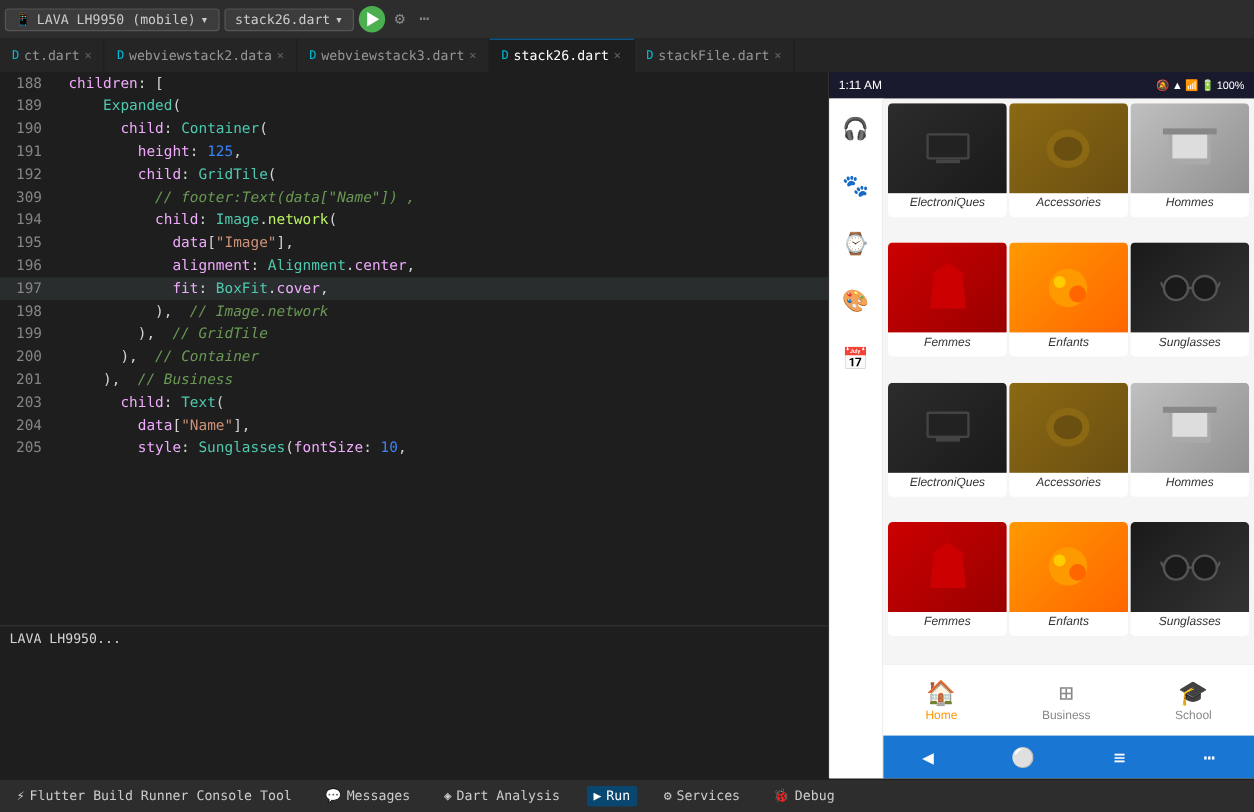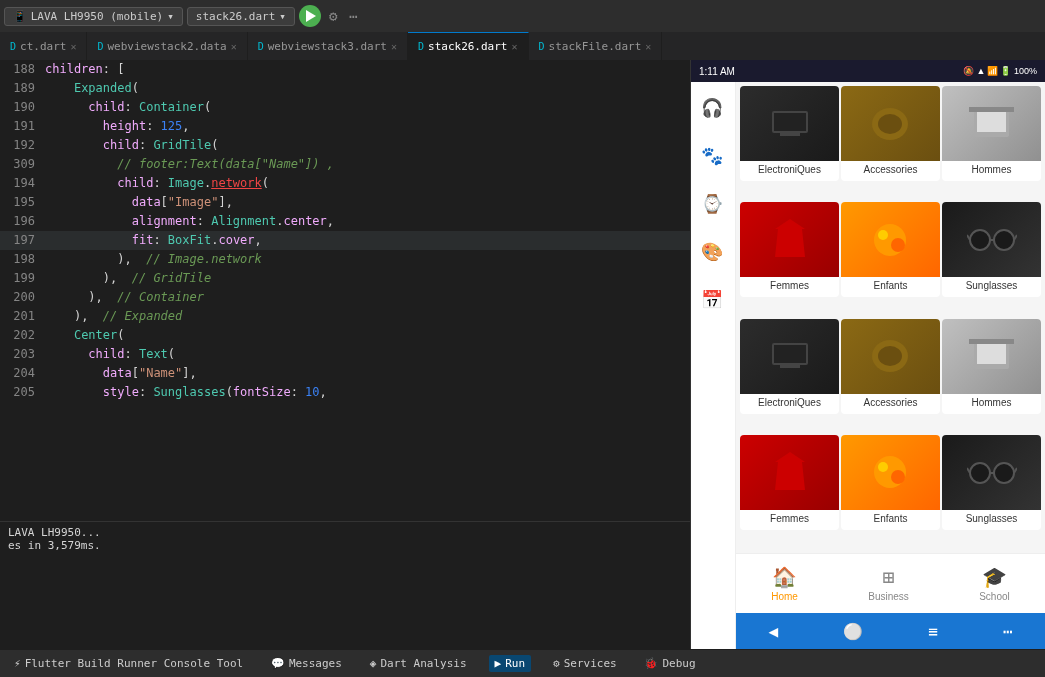--- a/index.html
+++ b/index.html
@@ -18,47 +18,47 @@
     .tab.active { background: #1e1e1e; color: #ffffff; border-top: 1px solid #007acc; }
     .tab-close { font-size: 10px; color: #666; cursor: pointer; }
     .tab-icon { font-size: 10px; }
 
     
     .main-area { display: flex; flex: 1; overflow: hidden; }
 
     
     .editor-area { flex: 1; background: #1e1e1e; overflow: hidden; position: relative; }
     .code-content { padding: 0; height: 100%; overflow: hidden; }
-    .code-line { display: flex; height: 19px; line-height: 19px; font-size: 12px; }
+    .code-line { display: flex; height: 19px; line-height: 19px; font-size: 12px; gap: 12px; }
     .line-num { width: 45px; text-align: right; padding-right: 10px; color: #858585; user-select: none; flex-shrink: 0; }
     .line-content { flex: 1; color: #d4d4d4; white-space: pre; }
     .line-highlight { background: #2a2d2e; }
     .cls { color: #4ec9b0; }
-    .fn { color: #ef4444; text-decoration: underline; }
+    .fn { color: #bef264; }
     .str { color: #ce9178; }
     .num { color: #3b82f6; }
     .cmt { color: #6a9955; font-style: italic; }
     .prop { color: #f0abfc; }
     .punc { color: #d4d4d4; }
 
     
     .phone-area { width: 355px; background: #000; flex-shrink: 0; display: flex; flex-direction: column; border-left: 1px solid #333; }
     .phone-status-bar { height: 22px; background: #1a1a2e; display: flex; align-items: center; justify-content: space-between; padding: 0 8px; color: white; font-size: 10px; font-family: sans-serif; flex-shrink: 0; }
     .phone-content { flex: 1; display: flex; background: #f5f5f5; overflow: hidden; }
 
     
     .phone-sidebar { width: 45px; background: #fff; display: flex; flex-direction: column; align-items: center; padding: 10px 0; gap: 18px; border-right: 1px solid #eee; }
     .phone-sidebar-icon { width: 30px; height: 30px; display: flex; align-items: center; justify-content: center; font-size: 18px; color: #555; cursor: pointer; }
 
     
     .phone-grid-area { flex: 1; overflow: hidden; display: flex; flex-direction: column; }
     .phone-grid { display: grid; grid-template-columns: repeat(3, 1fr); gap: 2px; padding: 4px; flex: 1; overflow: hidden; }
     .grid-item { background: #fff; display: flex; flex-direction: column; align-items: center; justify-content: flex-end; padding-bottom: 6px; border-radius: 4px; overflow: hidden; cursor: pointer; height: 95px; }
     .grid-img { width: 100%; flex: 1; object-fit: cover; overflow: hidden; display: flex; align-items: center; justify-content: center; font-size: 24px; }
-    .grid-label { font-size: 10px; color: #333; font-family: sans-serif; margin-top: 3px; }
+    .grid-label { font-size: 10px; color: #333; font-family: sans-serif; margin-top: 3px; font-style: italic; }
 
     
     .phone-bottom-nav { height: 60px; background: #fff; display: flex; align-items: center; justify-content: space-around; border-top: 1px solid #eee; flex-shrink: 0; }
     .phone-nav-item { display: flex; flex-direction: column; align-items: center; gap: 2px; cursor: pointer; }
     .phone-nav-icon { font-size: 20px; color: #888; }
     .phone-nav-icon.active { color: #ff9800; }
     .phone-nav-label { font-size: 10px; color: #888; font-family: sans-serif; }
     .phone-nav-label.active { color: #ff9800; }
 
     
@@ -179,42 +179,37 @@
       <div class="code-line">
         <span class="line-num">199</span>
         <span class="line-content">        <span class="punc">),</span>  <span class="cmt">// GridTile</span></span>
       </div>
       <div class="code-line">
         <span class="line-num">200</span>
         <span class="line-content">      <span class="punc">),</span>  <span class="cmt">// Container</span></span>
       </div>
       <div class="code-line">
         <span class="line-num">201</span>
-        <span class="line-content">    <span class="punc">),</span>  <span class="cmt">// Expanded</span></span>
-      </div>
-      <div class="code-line">
-        <span class="line-num">202</span>
-        <span class="line-content">    <span class="cls">Center</span><span class="punc">(</span></span>
+        <span class="line-content">    <span class="punc">),</span>  <span class="cmt">// Business</span></span>
       </div>
       <div class="code-line">
         <span class="line-num">203</span>
         <span class="line-content">      <span class="prop">child</span><span class="punc">: </span><span class="cls">Text</span><span class="punc">(</span></span>
       </div>
       <div class="code-line">
         <span class="line-num">204</span>
         <span class="line-content">        <span class="prop">data</span><span class="punc">[</span><span class="str">"Name"</span><span class="punc">],</span></span>
       </div>
       <div class="code-line">
         <span class="line-num">205</span>
         <span class="line-content">        <span class="prop">style</span><span class="punc">: </span><span class="cls">Sunglasses</span><span class="punc">(</span><span class="prop">fontSize</span><span class="punc">: </span><span class="num">10</span><span class="punc">,</span></span>
       </div>
 
       <div style="position:absolute; bottom:28px; left:0; right:0; height:100px; background:#1e1e1e; border-top:1px solid #333; padding:4px 8px;">
         <div style="font-size:11px; color:#d4d4d4; font-family:Consolas,monospace;">LAVA LH9950...</div>
-        <div style="font-size:11px; color:#d4d4d4; font-family:Consolas,monospace;">es in 3,579ms.</div>
       </div>
 
     </div>
   </div>
 
   <div class="phone-area">
 
     <div class="phone-status-bar">
       <span>1:11 AM</span>
       <div class="status-icons">

